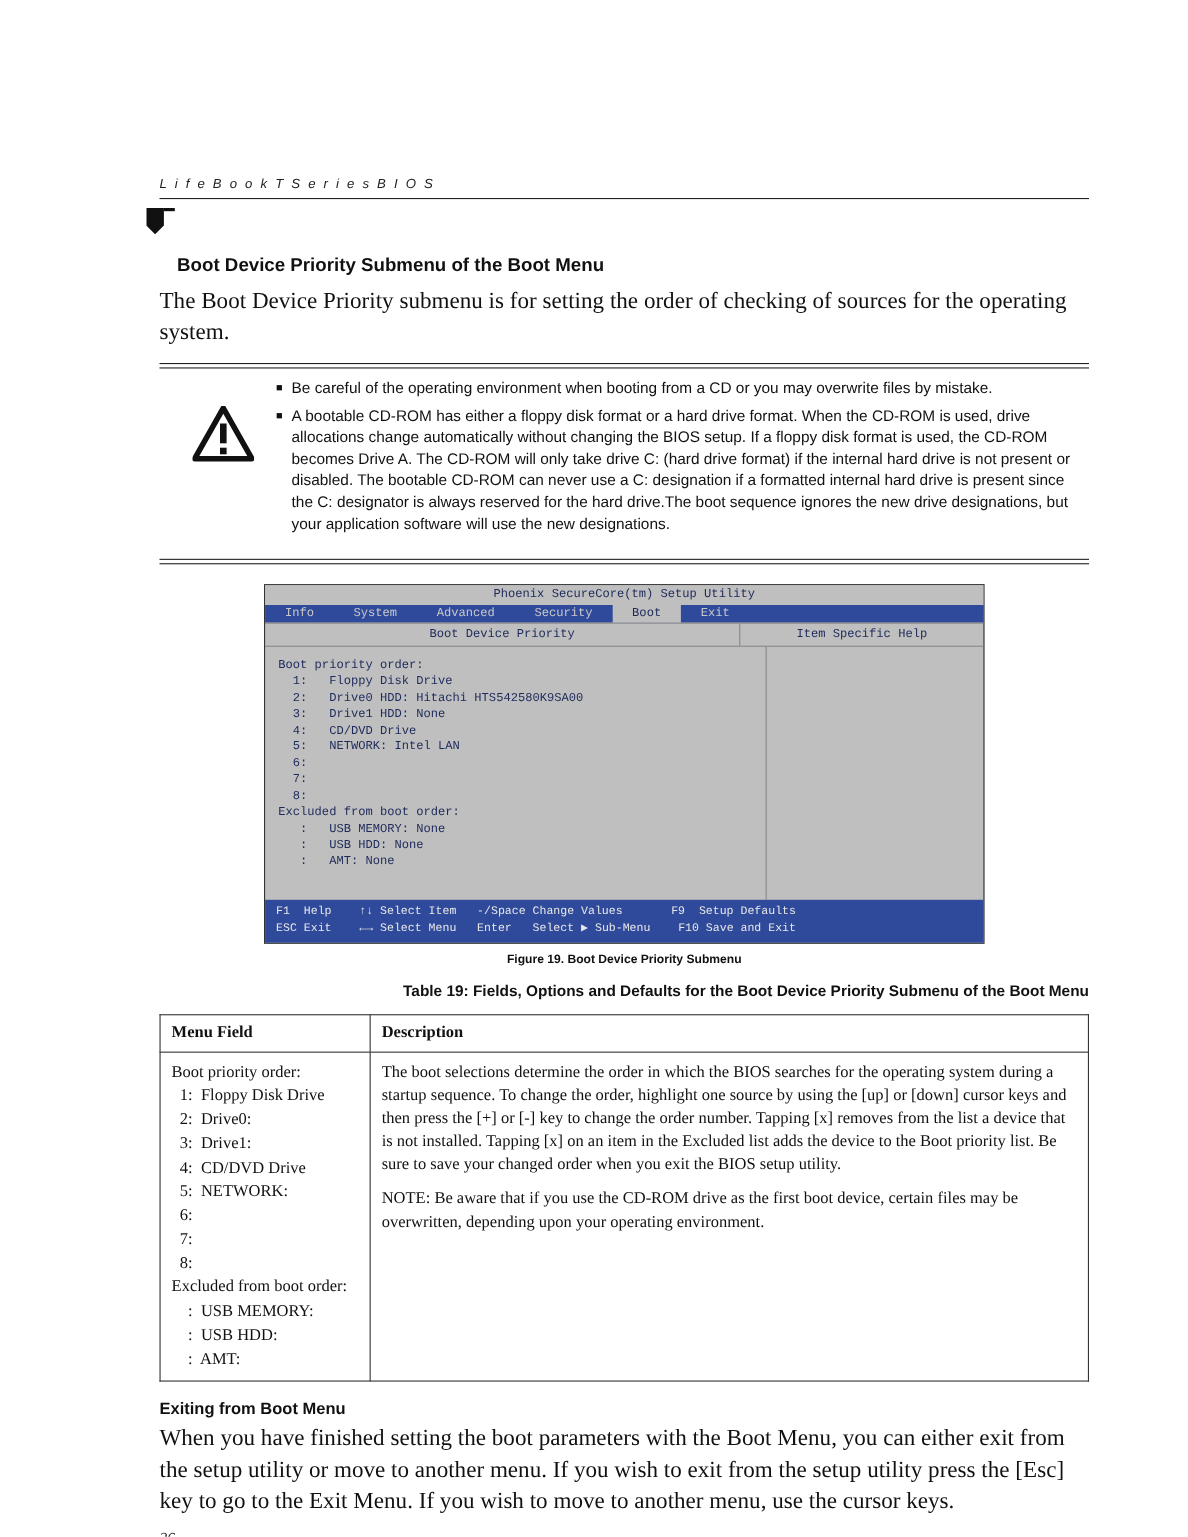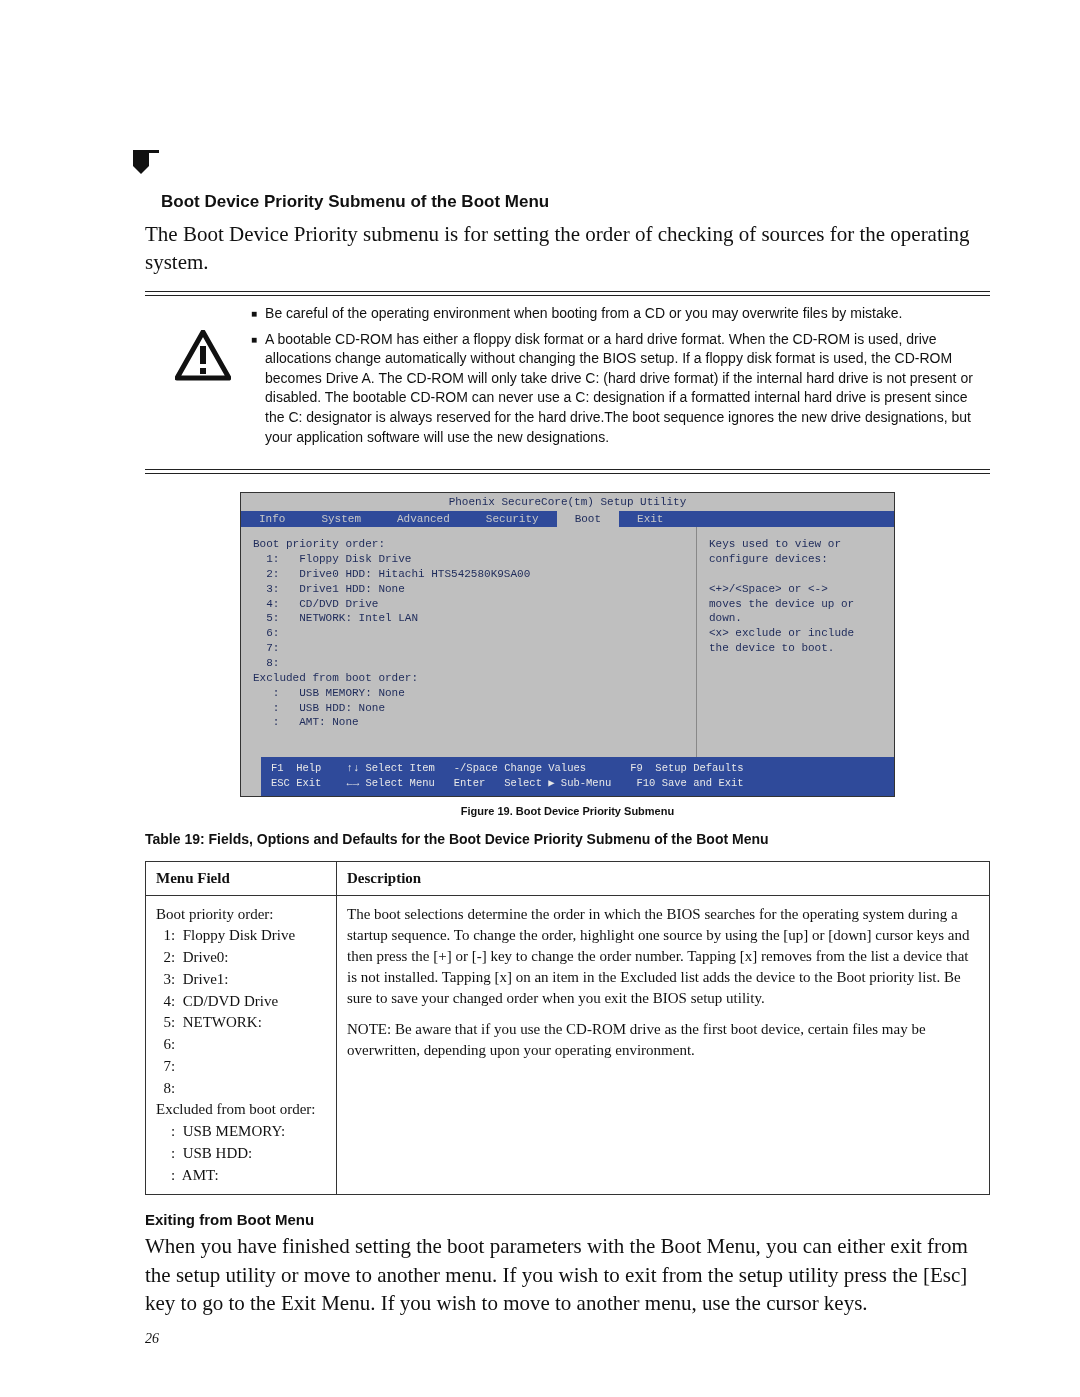--- a/index.html
+++ b/index.html
@@ -143,35 +143,34 @@
     white-space: pre-wrap;
     line-height: 1.35;
   }
   .bios .footer {
     background: #2f4a9a;
     color: #c9c9c9;
     padding: 4px 10px;
     font-size: 10.5px;
     line-height: 1.45;
     white-space: pre;
-    margin-left: 20px;
   }
   .bios .footer .k { color: #e8e8e8; }
   .figcap {
     font-family: Verdana, Arial, sans-serif;
     font-size: 11px;
     font-weight: bold;
     text-align: center;
     margin: 8px 0 14px 0;
   }
   .tabcap {
     font-family: Verdana, Arial, sans-serif;
     font-size: 14px;
     font-weight: bold;
-    text-align: left;
+    text-align: right;
     margin: 0 0 14px 0;
   }
   table.fields {
     width: 100%;
     border-collapse: collapse;
     font-family: Liberation Serif, serif;
     font-size: 15px;
   }
   table.fields th, table.fields td {
     border: 1px solid #333;
@@ -201,20 +200,21 @@
     font-style: italic;
     font-size: 14px;
     margin-top: 10px;
   }
 </style>
 </head>
 <body>
 
 <div class="page">
 
+  <div class="running-head">L i f e B o o k   T   S e r i e s   B I O S</div>
 
   <div class="flag-row">
     <span class="flag">
       <svg width="26" height="28" viewBox="0 0 26 28">
         <polygon points="0,0 16,0 16,16 8,24 0,16" fill="#111"></polygon>
         <rect x="16" y="0" width="10" height="3" fill="#111"></rect>
       </svg>
     </span>
   </div>
 
@@ -250,43 +250,39 @@
   <div class="bios-wrap">
     <div class="bios">
       <div class="title">Phoenix SecureCore(tm) Setup Utility</div>
       <div class="tabs">
         <div class="tab">Info</div>
         <div class="tab">System</div>
         <div class="tab">Advanced</div>
         <div class="tab">Security</div>
         <div class="tab active">Boot</div>
         <div class="tab">Exit</div>
+      </div>
+      <div class="midrow">
+        <div class="left">Boot Device Priority</div>
+        <div class="right">Item Specific Help</div>
       </div>
       <div class="body">
         <div class="left">Boot priority order:
   1:   Floppy Disk Drive
   2:   Drive0 HDD: Hitachi HTS542580K9SA00
   3:   Drive1 HDD: None
   4:   CD/DVD Drive
   5:   NETWORK: Intel LAN
   6:
   7:
   8:
 Excluded from boot order:
    :   USB MEMORY: None
    :   USB HDD: None
    :   AMT: None</div>
-        <div class="right">Keys used to view or
-configure devices:
-
-&lt;+&gt;/&lt;Space&gt; or &lt;-&gt;
-moves the device up or
-down.
-&lt;x&gt; exclude or include
-the device to boot.</div>
       </div>
       <div class="footer"><span class="k">F1  Help    ↑↓ Select Item   -/Space Change Values       F9  Setup Defaults</span>
 <span class="k">ESC Exit    ←→ Select Menu   Enter   Select ▶ Sub-Menu    F10 Save and Exit</span></div>
     </div>
   </div>
 
   <div class="figcap">Figure 19.  Boot Device Priority Submenu</div>
   <div class="tabcap">Table 19: Fields, Options and Defaults for the Boot Device Priority Submenu of the Boot Menu</div>
 
   <table class="fields">

